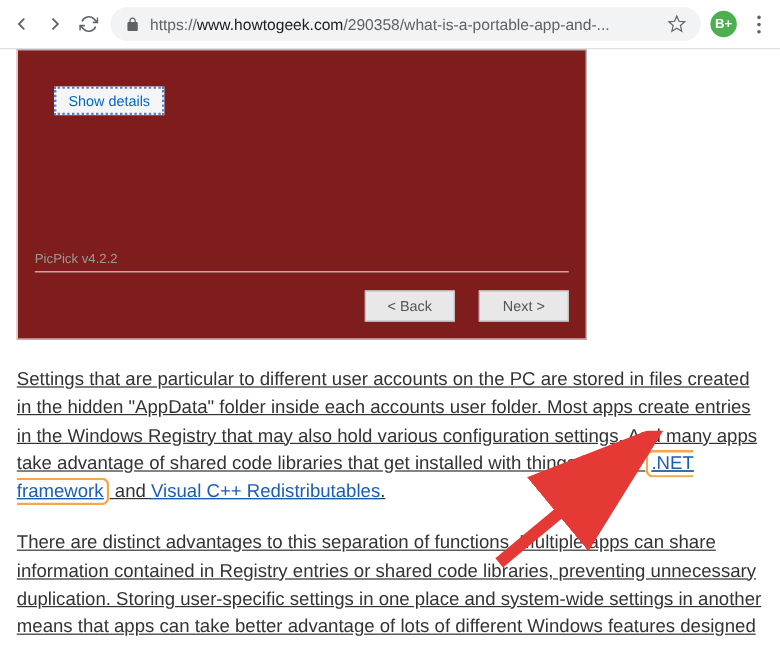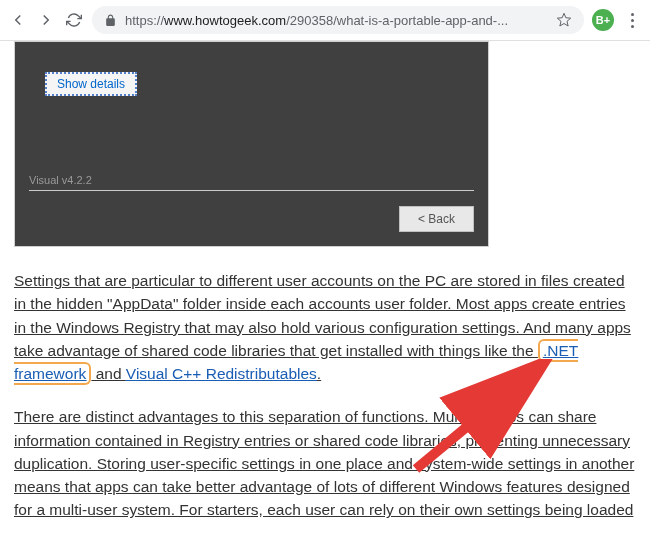--- a/index.html
+++ b/index.html
@@ -12,21 +12,21 @@
     .url-text { overflow: hidden; white-space: nowrap; text-overflow: ellipsis; }
     .url-domain { color: #202124; }
     .ext-badge { width: 22px; height: 22px; border-radius: 50%; background: #4caf50; color: #fff; font-size: 11px; font-weight: bold; display: flex; align-items: center; justify-content: center; }
     .menu-dots { width: 20px; display: flex; flex-direction: column; align-items: center; gap: 3px; }
     .menu-dots span { width: 3px; height: 3px; background: #5f6368; border-radius: 50%; }
     
     
     .content { padding: 0 14px; position: relative; }
     
     
-    .installer-img { border: 1px solid #d0d0d0; background: #404040; height: 206px; width: 475px; position: relative; }
+    .installer-img { border: 1px solid #d0d0d0; background: #7f1d1d; height: 242px; width: 475px; position: relative; }
     .show-details-btn { position: absolute; top: 30px; left: 30px; padding: 3px 10px; font-size: 12px; color: #0066cc; border: 2px dotted #5580cc; background: #f5f5f5; }
     .picpick-label { position: absolute; bottom: 60px; left: 14px; font-size: 11px; color: #999; }
     .installer-divider { position: absolute; bottom: 55px; left: 14px; right: 14px; height: 1px; background: #ccc; }
     .installer-btns { position: absolute; bottom: 14px; right: 14px; display: flex; gap: 20px; }
     .installer-btn { width: 75px; height: 26px; background: #e8e8e8; border: 1px solid #c0c0c0; font-size: 12px; color: #555; display: flex; align-items: center; justify-content: center; }
     
     
     .article-text { margin-top: 22px; font-size: 15.5px; color: #333; line-height: 1.5; }
     .article-text p { margin-bottom: 20px; text-decoration: underline; }
     .link { color: #1a5db4; text-decoration: underline; cursor: pointer; }
@@ -68,24 +68,25 @@
   <div class="menu-dots">
       <span></span>
       <span></span>
       <span></span>
     </div>
 </div>
 
 <div class="content">
   <div class="installer-img">
     <div class="show-details-btn">Show details</div>
-    <div class="picpick-label">Visual v4.2.2</div>
+    <div class="picpick-label">PicPick v4.2.2</div>
     <div class="installer-divider"></div>
     <div class="installer-btns">
       <div class="installer-btn">&lt; Back</div>
+      <div class="installer-btn">Next &gt;</div>
     </div>
   </div>
 
   <div class="article-text">
     <p><span>Settings that are particular to different user accounts on the PC are stored in files created in the hidden "AppData" folder inside each accounts user folder. Most apps create entries in the Windows Registry that may also hold various configuration settings. And many apps take advantage of shared code libraries that get installed with things like the </span><span class="link link-highlighted">.NET framework</span><span> and </span><span class="link">Visual C++ Redistributables</span><span>.</span></p>
     <p>There are distinct advantages to this separation of functions. Multiple apps can share information contained in Registry entries or shared code libraries, preventing unnecessary duplication. Storing user-specific settings in one place and system-wide settings in another means that apps can take better advantage of lots of different Windows features designed for a multi-user system. For starters, each user can rely on their own settings being loaded</p>
   </div>
 
   <svg class="red-arrow" style="left:396px; top:318px; width:180px; height:120px;">
     <defs>

